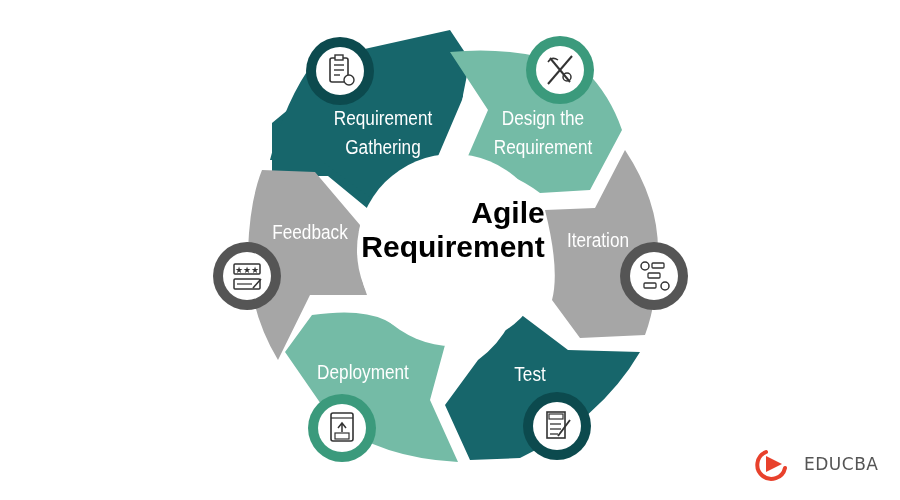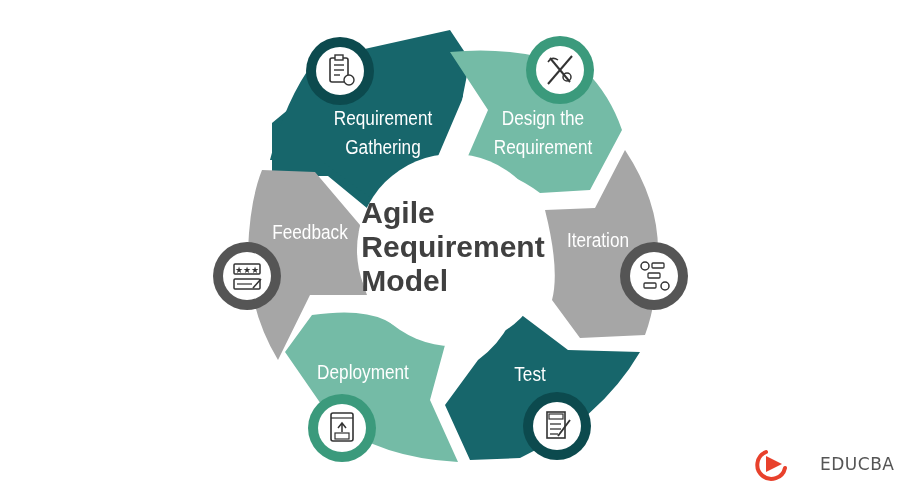--- a/index.html
+++ b/index.html
@@ -1,21 +1,21 @@
 <!DOCTYPE html>
 <html><head>
 <meta charset="utf-8">
 <style>
   html,body{margin:0;padding:0;background:#ffffff;}
   body{width:900px;height:500px;position:relative;overflow:hidden;font-family:"Liberation Sans",sans-serif;}
   #diagram{position:absolute;left:0;top:0;width:900px;height:500px;}
   .seg-label{position:absolute;color:#ffffff;font-family:"Liberation Sans",sans-serif;font-size:20px;line-height:29px;text-align:center;white-space:nowrap;transform:translateX(-50%) scaleX(0.86);letter-spacing:0;}
-  .center-title{position:absolute;left:453px;top:196px;transform:translateX(-50%);color:#404040;font-weight:bold;font-size:30px;line-height:34px;text-align:left;white-space:nowrap;font-family:"Liberation Sans",sans-serif;}
+  .center-title{position:absolute;left:453px;top:196px;transform:translateX(-50%);color:#000000;font-weight:bold;font-size:30px;line-height:34px;text-align:right;white-space:nowrap;font-family:"Liberation Sans",sans-serif;}
   .center-title span{display:block;}
-  .logo{position:absolute;left:776px;top:446px;display:flex;align-items:center;}
+  .logo{position:absolute;left:760px;top:446px;display:flex;align-items:center;}
   .logo-text{font-family:"DejaVu Sans",sans-serif;font-size:17px;color:#555555;margin-left:8px;letter-spacing:0.5px;}
 </style>
 </head>
 <body>
 
 <svg id="diagram" viewBox="0 0 900 500" width="900" height="500" xmlns="http://www.w3.org/2000/svg">
   <defs>
 
     <path id="chev" d="M 0 0"></path>
   </defs>
@@ -125,19 +125,18 @@
 <div class="seg-label" style="left:363px;top:358px;">
   <div>Deployment</div>
 </div>
 <div class="seg-label" style="left:310px;top:218px;">
   <div>Feedback</div>
 </div>
 
 <div class="center-title">
   <span>Agile</span>
   <span>Requirement</span>
-  <span>Model</span>
 </div>
 
 <div class="logo">
   <span style="display:inline-block;width:36px;height:36px;"></span>
   <span class="logo-text">EDUCBA</span>
 </div>
 
 </body></html>

